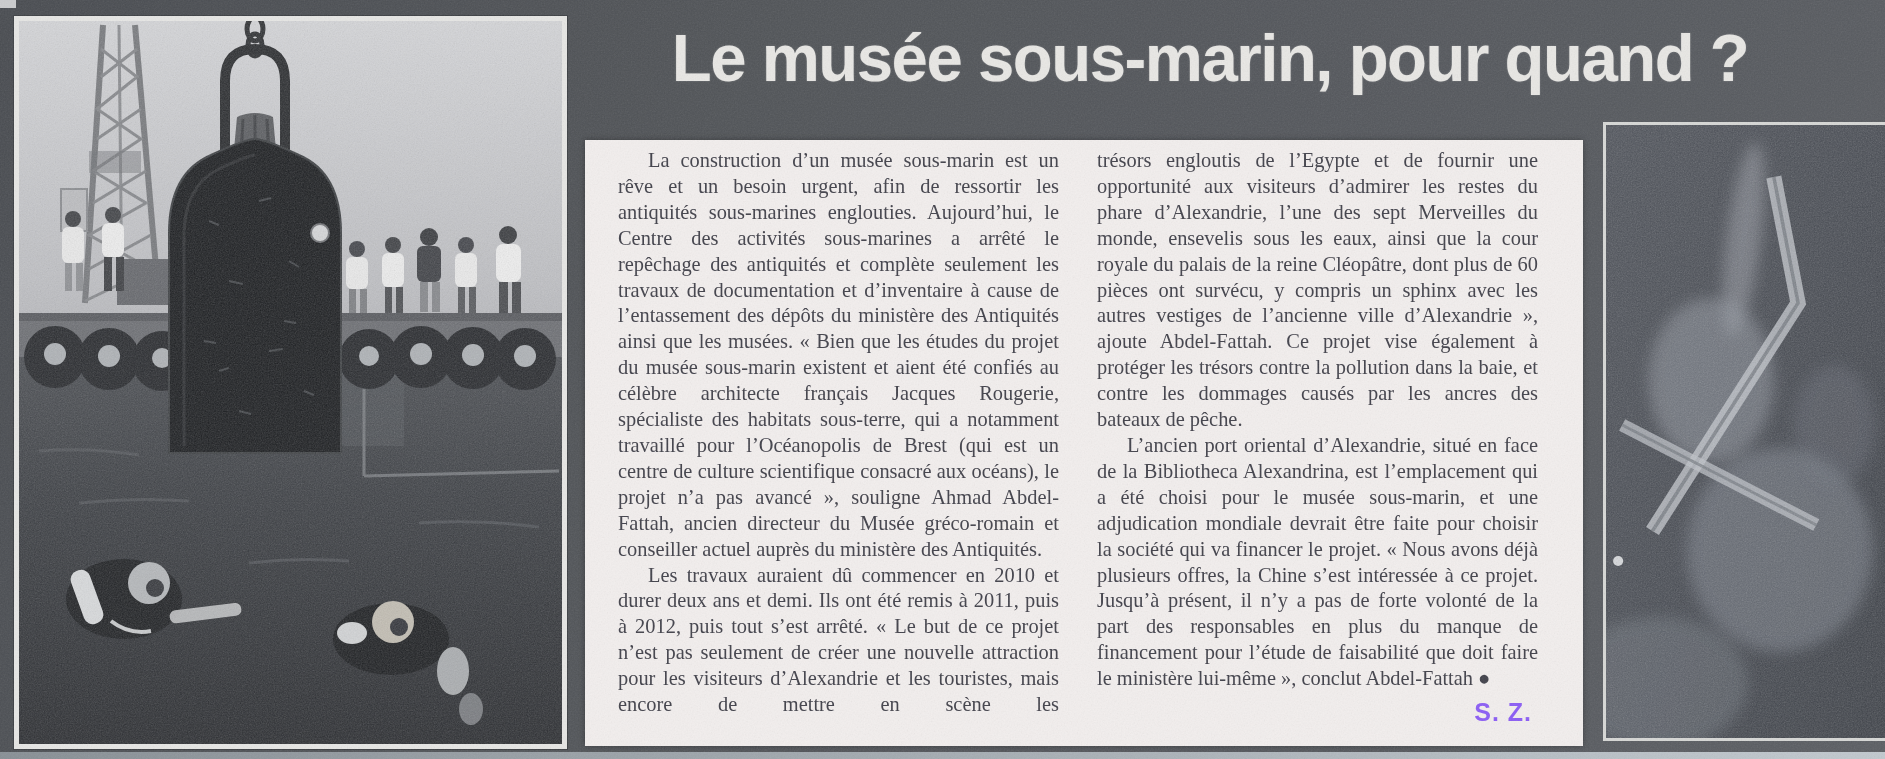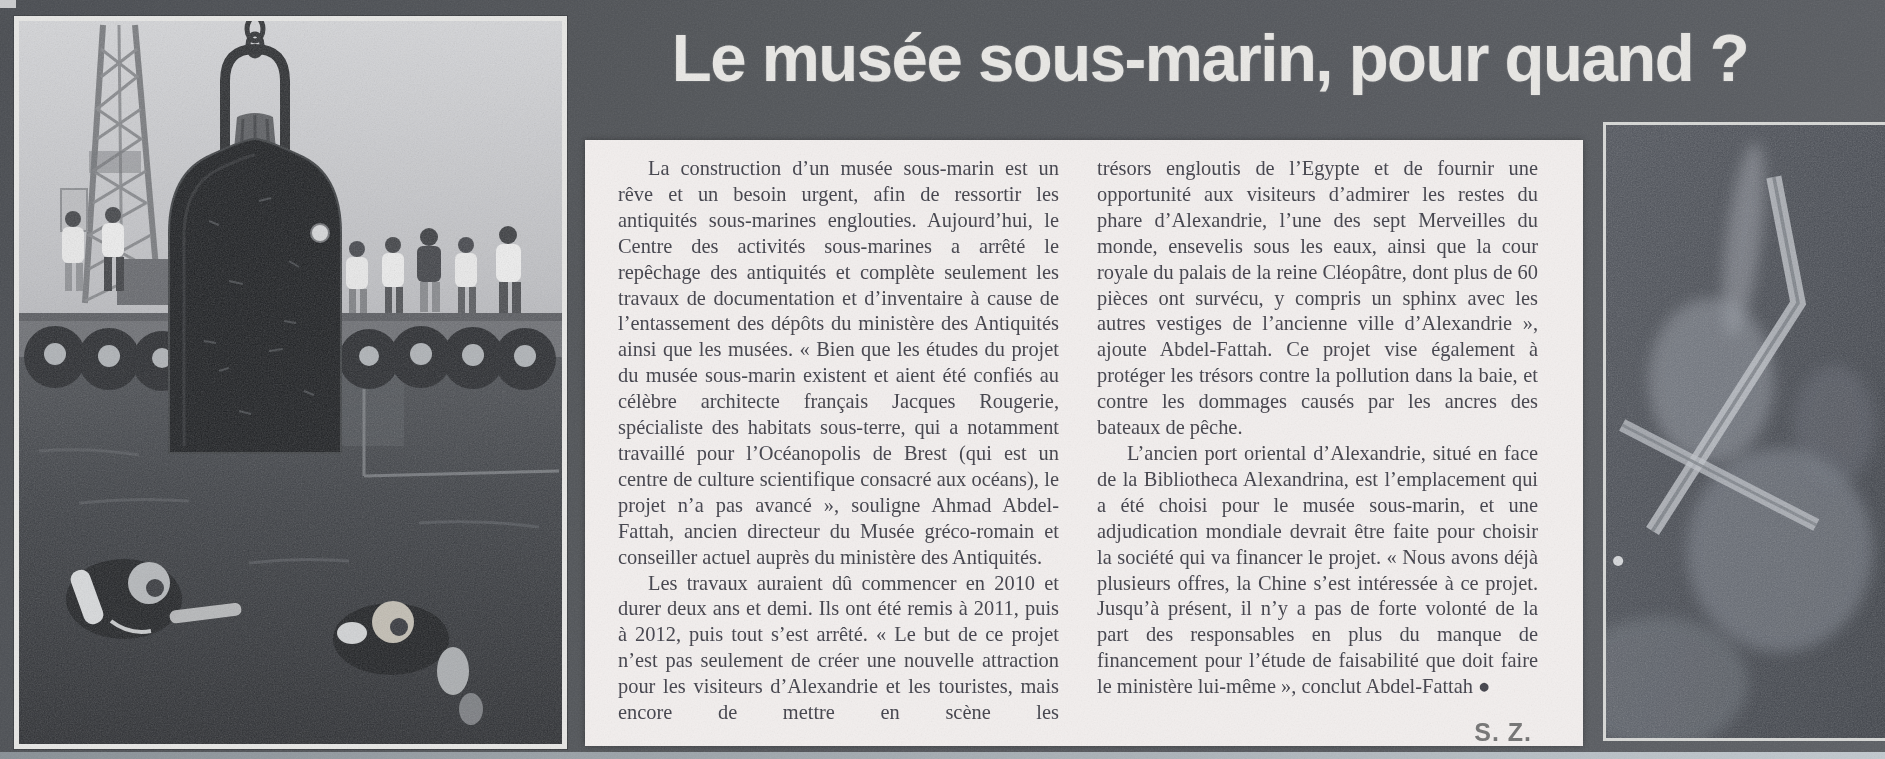--- a/index.html
+++ b/index.html
@@ -32,36 +32,36 @@
   .photo-left{
     position:absolute;left:14px;top:16px;width:553px;height:733px;
     border:5px solid var(--photo_frame);box-sizing:border-box;background:#202226;
     box-shadow:0 0 0 1px #3c3f43;
   }
   .photo-left svg,.photo-right svg{display:block;width:100%;height:100%;}
   
   .article{
     position:absolute;left:585px;top:140px;width:998px;height:606px;
     background:var(--paper);box-sizing:border-box;
-    padding:16px 26px 8px 33px;
+    padding:8px 26px 8px 33px;
     display:flex;gap:38px;overflow:hidden;
     box-shadow:0 0 6px rgba(0,0,0,.35);
   }
   .col{
     width:441px;text-align:justify;color:var(--ink);
     font-size:20.4px;line-height:25.9px;
   }
   .para{margin:0;text-indent:30px;}
   .para.no-indent{text-indent:0;}
   .para.force-justify{text-align-last:justify;}
   .it{}
   .byline{
-    text-align:right;margin-top:20px;padding-right:6px;
+    text-align:right;margin-top:8px;padding-right:6px;
     font-family:"Liberation Sans", sans-serif;font-weight:bold;
-    font-size:25px;letter-spacing:1px;color:#737373;
+    font-size:25px;letter-spacing:1px;color:#8b5cf6;
   }
   
   .photo-right{
     position:absolute;left:1603px;top:122px;width:282px;height:619px;
     border-top:3px solid #d7d8d6;border-left:3px solid #d7d8d6;border-bottom:3px solid #d7d8d6;
     box-sizing:border-box;background:#42464d;
   }
   
   .ghost{position:absolute;pointer-events:none;filter:blur(5px);}
   .ghost.g1{left:600px;top:470px;width:430px;height:130px;

